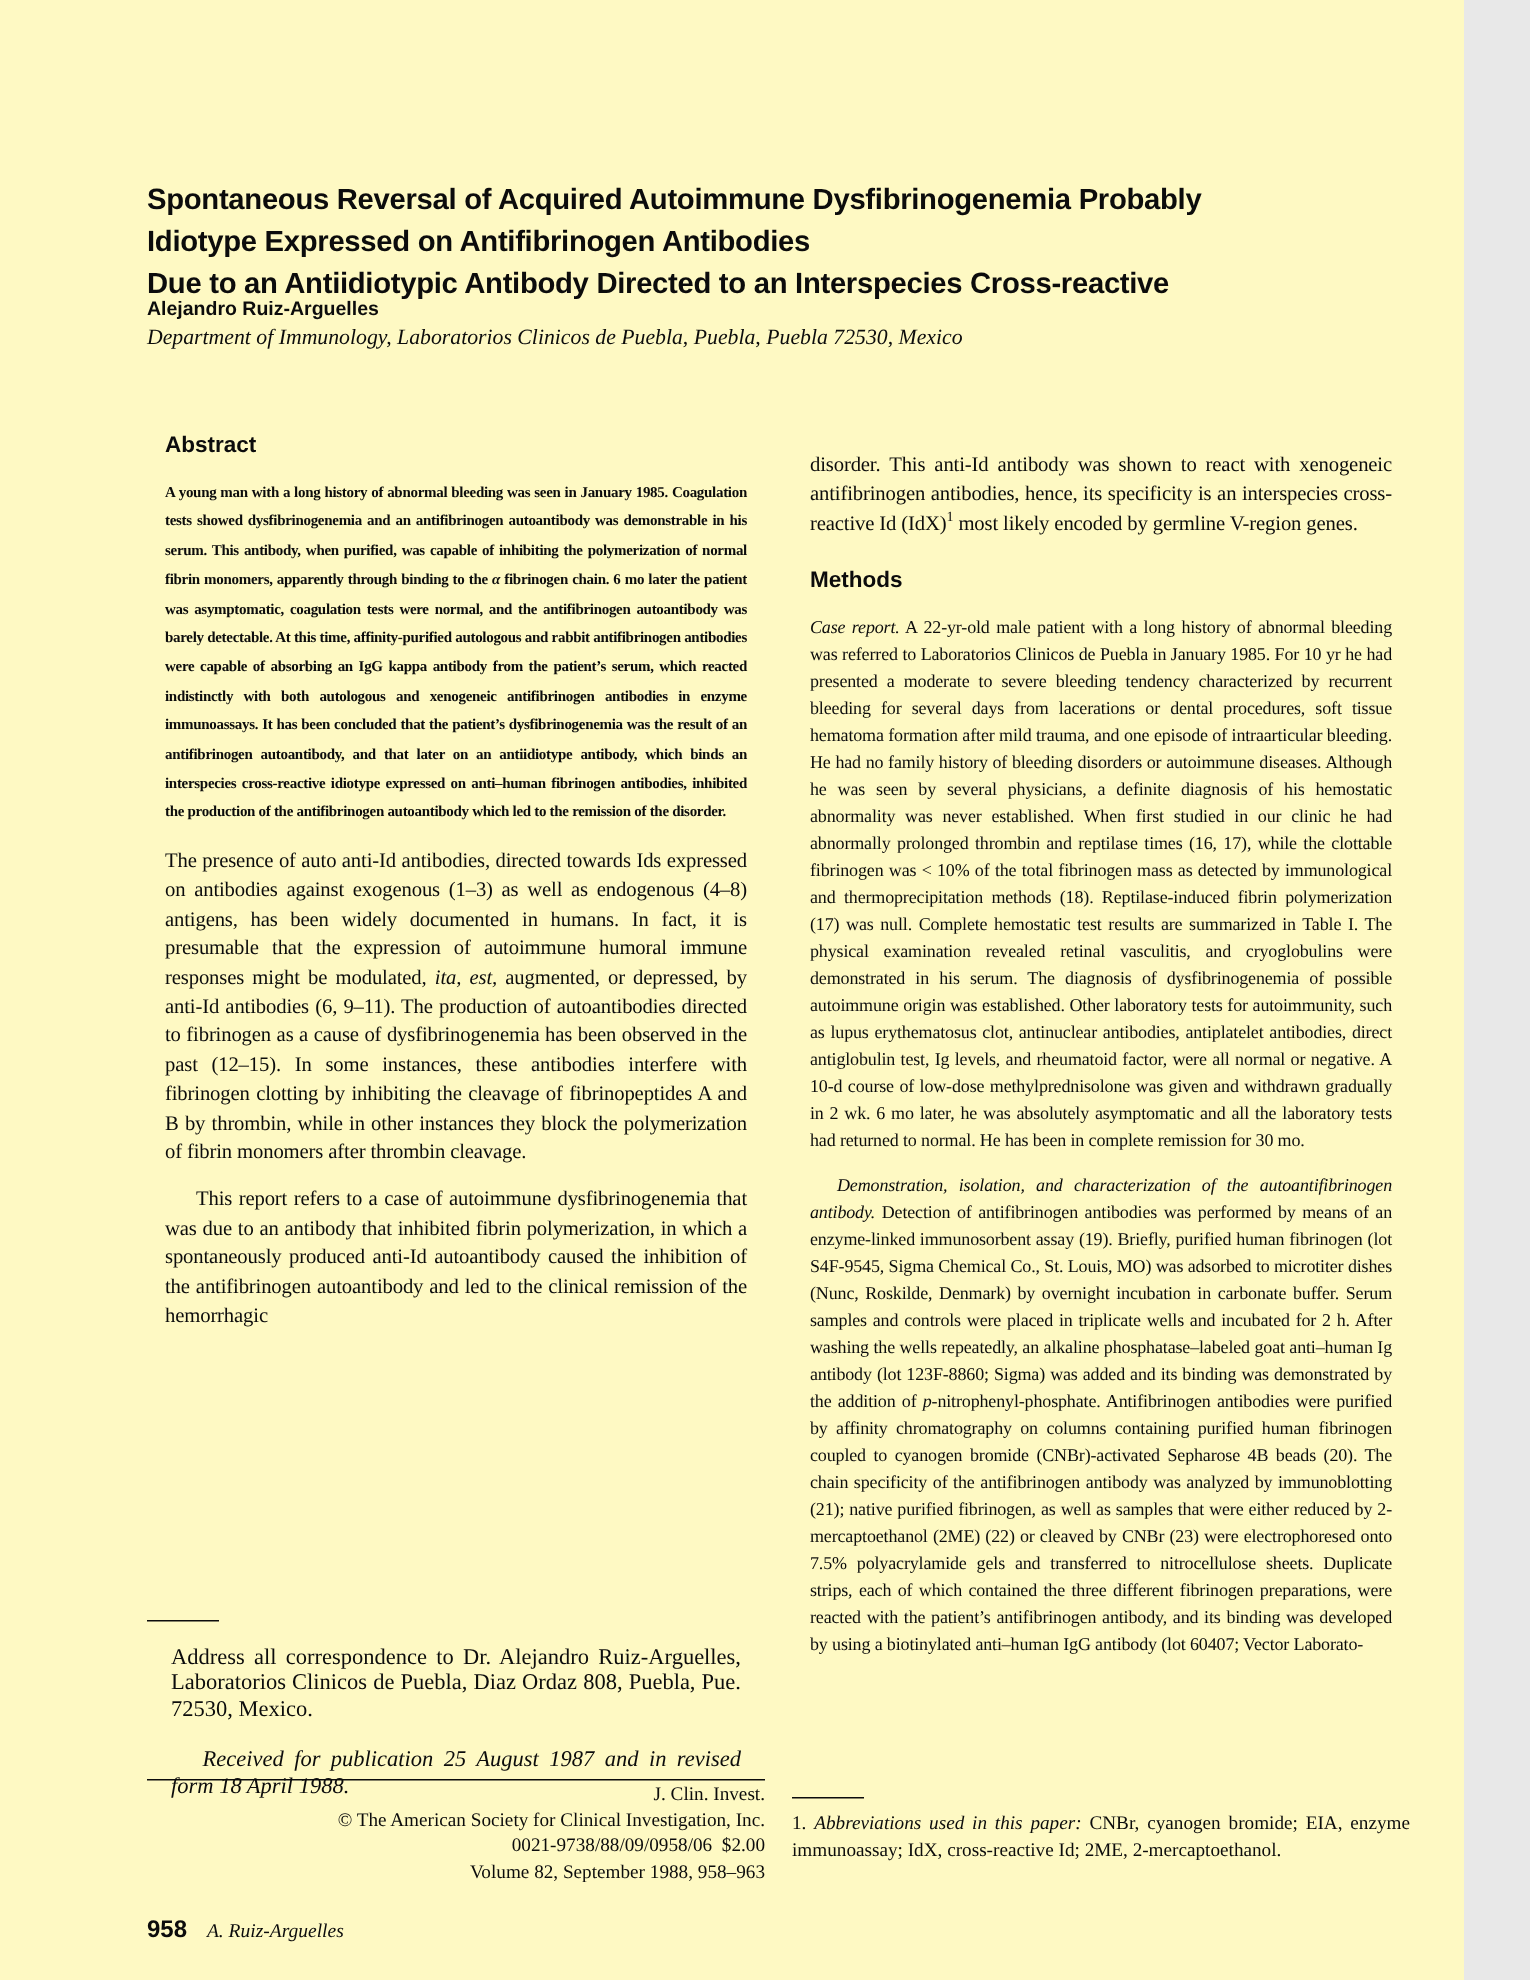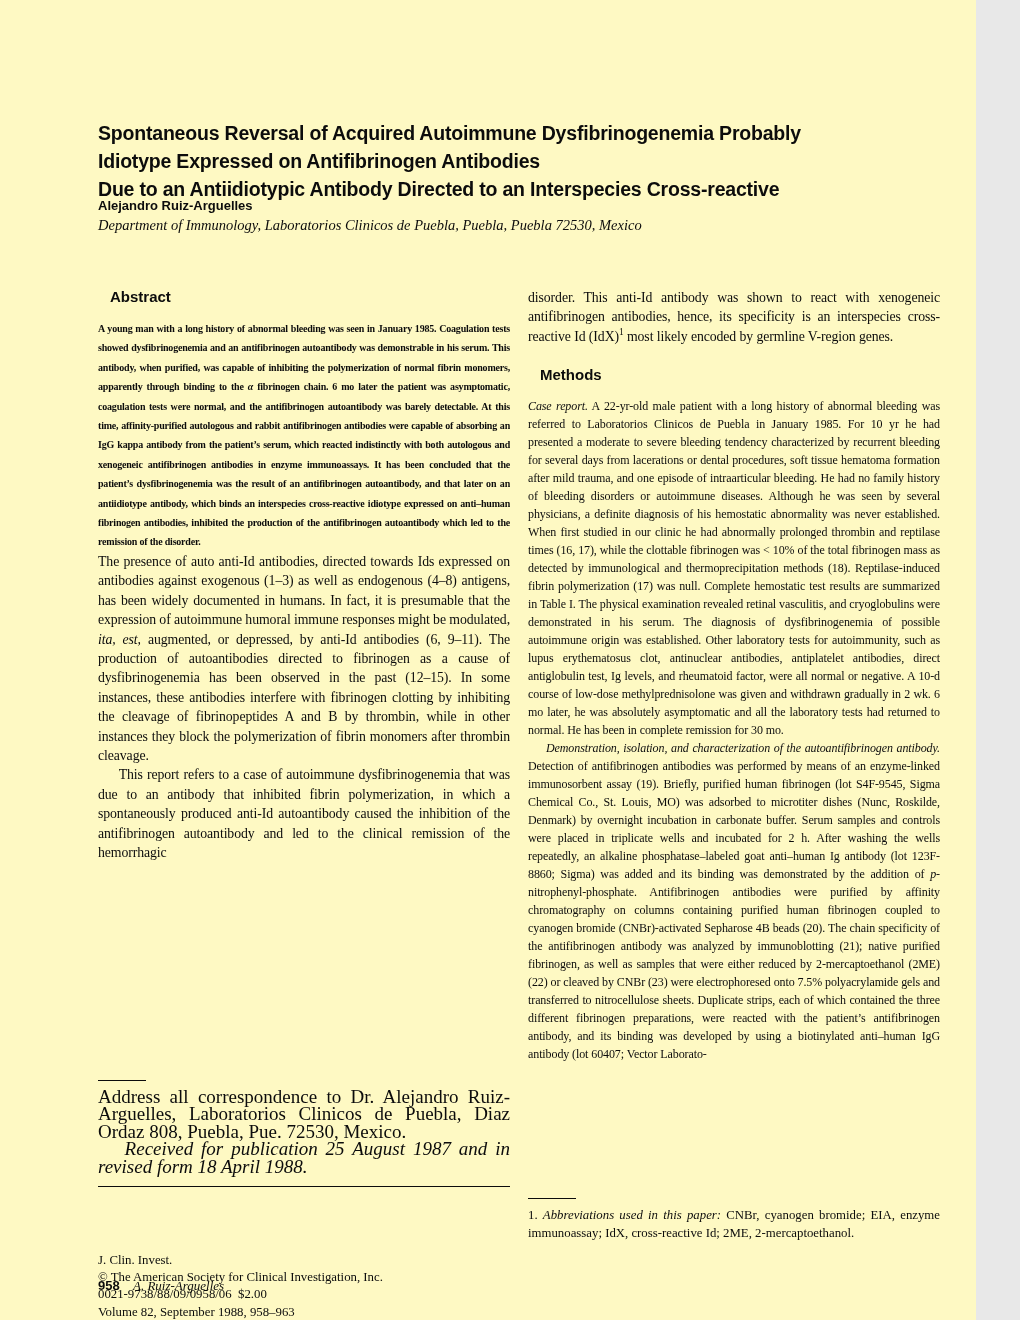--- a/index.html
+++ b/index.html
@@ -32,51 +32,51 @@
   .col{position:absolute;top:288px;width:412px;}
   .col.left{left:98px;height:790px;overflow:hidden;}
   .col.right{left:528px;height:900px;overflow:hidden;}
   .col h2{
     font-family:"Liberation Sans", sans-serif;
     font-weight:bold;font-size:15px;
     margin:0 0 14px 12px;
   }
   .col h2.later{margin-top:22px;}
   .col p{
-    margin:0;
+    margin:12px;
     font-size:13.8px;line-height:19.4px;
     text-align:justify;
     letter-spacing:-0.1px;
     font-family:Liberation Serif, serif;
   }
   .col p.boldtext{font-weight:bold;font-size:10px;letter-spacing:-0.2px;}
   .col p.indent{text-indent:1.5em;}
   .col p.methods{font-size:12px;line-height:18px;letter-spacing:-0.1px;}
   .abstract-cont{margin-bottom:20px !important;}
   
   .shortrule{height:1px;background:#0c0c0c;border:0;}
   .longrule{
     position:absolute;left:98px;top:1186px;width:412px;height:1px;background:#0c0c0c;
   }
   
   .footnote-left{position:absolute;left:98px;top:1080px;width:412px;}
   .footnote-left .shortrule{width:48px;margin-bottom:7px;}
-  .footnote-left p{margin:0;font-size:19px;line-height:17.4px;text-align:justify;}
+  .footnote-left p{margin:16px;font-size:15px;line-height:17.4px;text-align:justify;}
   .footnote-left p.received{text-indent:1.4em;}
   .footnote-right{position:absolute;left:528px;top:1198px;width:412px;}
   .footnote-right .shortrule{width:48px;margin-bottom:8px;}
   .footnote-right p{margin:0;font-size:12.8px;line-height:17.6px;text-align:justify;}
   .journal{
-    position:absolute;left:98px;top:1252px;width:412px;
-    font-size:12.8px;line-height:17.2px;
+    position:absolute;left:98px;top:1188px;width:412px;
+    font-size:12.8px;line-height:17.2px;text-align:right;
   }
   .pagefooter{
     position:absolute;left:98px;top:1278px;width:412px;font-size:13px;
   }
-  .pagefooter .pageno{font-family:"Liberation Sans", sans-serif;font-weight:bold;font-size:13px;}
+  .pagefooter .pageno{font-family:"Liberation Sans", sans-serif;font-weight:bold;font-size:16px;}
   .pagefooter .runauthor{font-style:italic;margin-left:10px;}
   
   .it{font-style:italic;}
   sup{font-size:0.68em;line-height:0;vertical-align:super;}
 </style>
 </head>
 <body>
 
 <div class="page">
 

